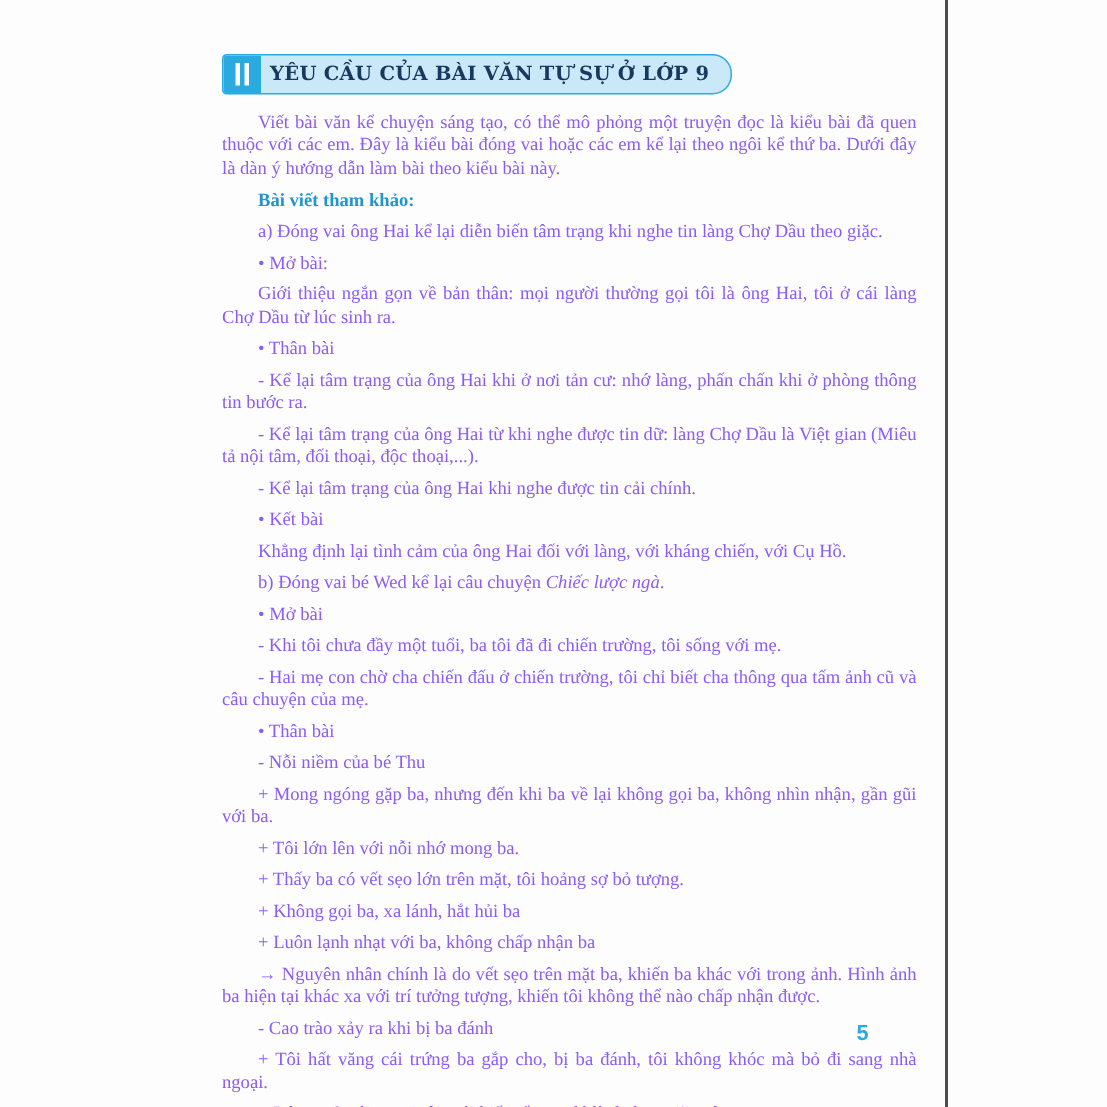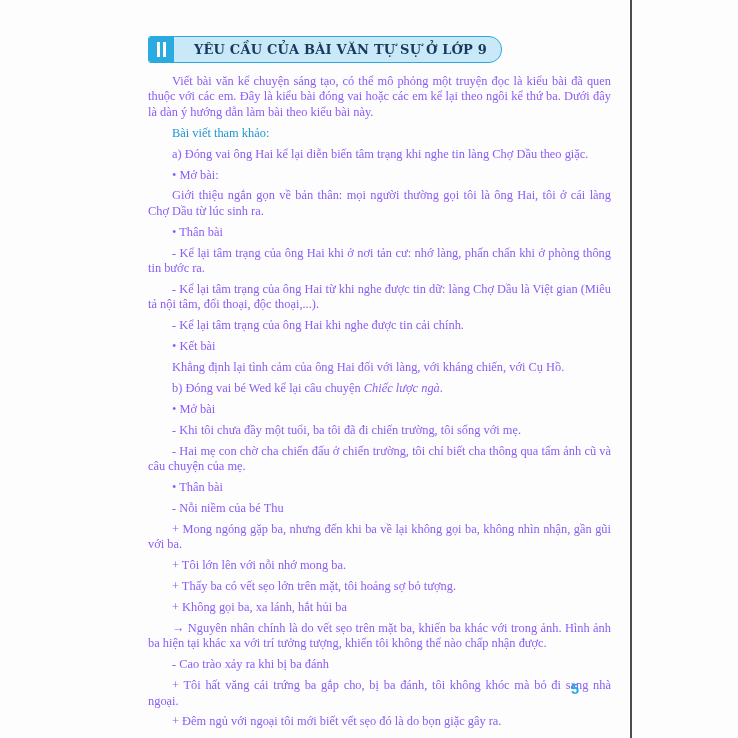--- a/index.html
+++ b/index.html
@@ -33,36 +33,36 @@
     display:flex;gap:3px;justify-content:center;align-items:center;
     flex-shrink:0;
   }
   .banner-icon .bar{
     width:3px;height:15px;background:#ffffff;
   }
   .banner-label{
     font-weight:bold;
     font-size:13px;
     color:#17395d;
-    padding:5px 14px 5px 20px;
+    padding:5px 14px 5px 6px;
     letter-spacing:.2px;
     white-space:nowrap;
     font-family:"DejaVu Serif", serif;
   }
   .para{
     font-size:12.4px;
     line-height:15.4px;
     margin:0 0 5.5px 0;
     text-align:justify;
     text-indent:24px;
     color:#8b5cf6;
   }
   .blue-label{
     color:#1e96d2;
-    font-weight:normal;
+    font-weight:bold;
   }
   .italic{font-style:italic;margin-top:22px;}
   .page-number{
     position:absolute;left:571px;top:681px;
     color:#29abe2;
     font-weight:bold;
     font-size:14.5px;
     font-family:"Liberation Sans", sans-serif;
   }
 </style>
@@ -94,20 +94,21 @@
     <p class="para"><span>b) Đóng vai bé Wed kể lại câu chuyện </span><span class="italic">Chiếc lược ngà</span><span>.</span></p>
     <p class="para">• Mở bài</p>
     <p class="para">- Khi tôi chưa đầy một tuổi, ba tôi đã đi chiến trường, tôi sống với mẹ.</p>
     <p class="para">- Hai mẹ con chờ cha chiến đấu ở chiến trường, tôi chỉ biết cha thông qua tấm ảnh cũ và câu chuyện của mẹ.</p>
     <p class="para">• Thân bài</p>
     <p class="para">- Nỗi niềm của bé Thu</p>
     <p class="para">+ Mong ngóng gặp ba, nhưng đến khi ba về lại không gọi ba, không nhìn nhận, gần gũi với ba.</p>
     <p class="para">+ Tôi lớn lên với nỗi nhớ mong ba.</p>
     <p class="para">+ Thấy ba có vết sẹo lớn trên mặt, tôi hoảng sợ bỏ tượng.</p>
     <p class="para">+ Không gọi ba, xa lánh, hắt hủi ba</p>
+    <p class="para">+ Luôn lạnh nhạt với ba, không chấp nhận ba</p>
     <p class="para">→ Nguyên nhân chính là do vết sẹo trên mặt ba, khiến ba khác với trong ảnh. Hình ảnh ba hiện tại khác xa với trí tưởng tượng, khiến tôi không thể nào chấp nhận được.</p>
     <p class="para">- Cao trào xảy ra khi bị ba đánh</p>
     <p class="para">+ Tôi hất văng cái trứng ba gắp cho, bị ba đánh, tôi không khóc mà bỏ đi sang nhà ngoại.</p>
     <p class="para">+ Đêm ngủ với ngoại tôi mới biết vết sẹo đó là do bọn giặc gây ra.</p>
 
   </div>
 
   <div class="page-number">5</div>
   <div class="page-edge"></div>
 </div>

